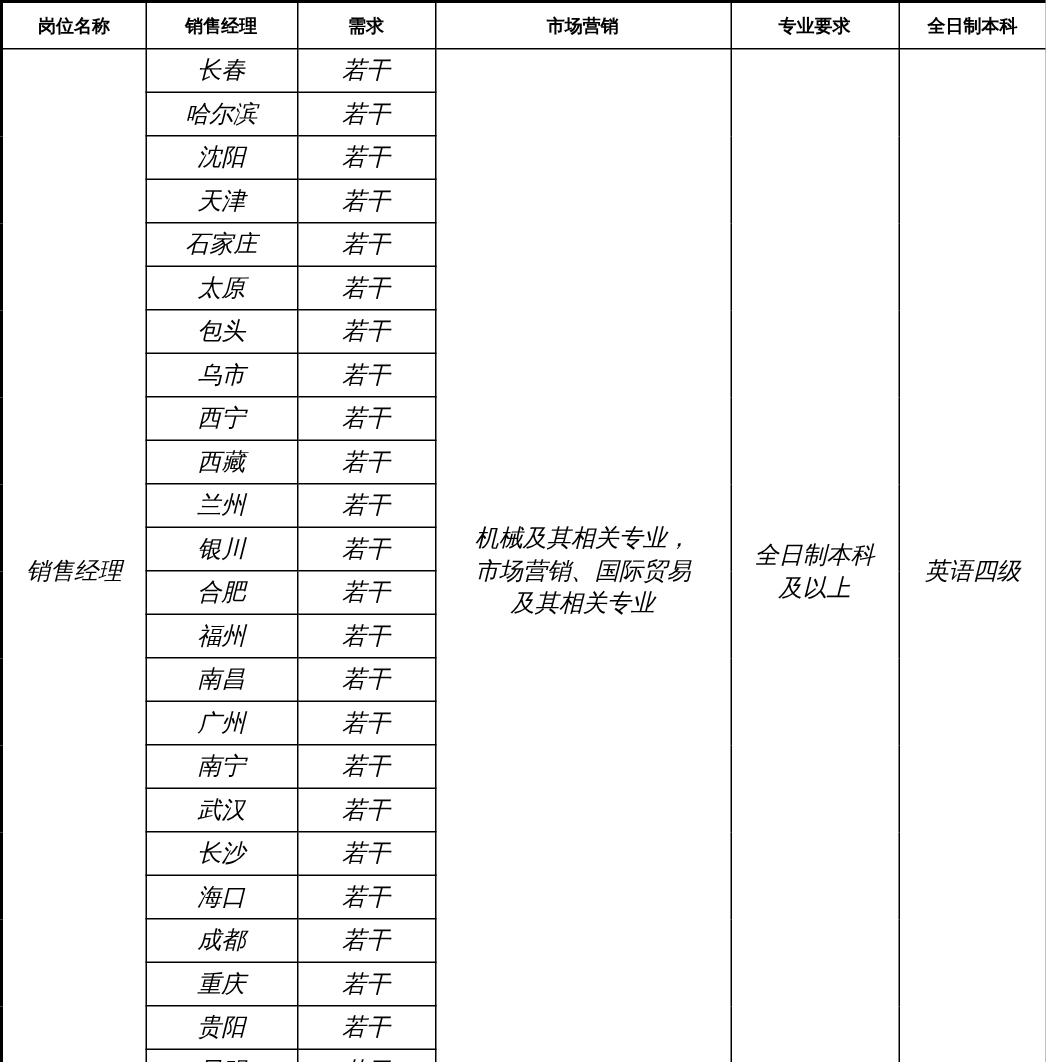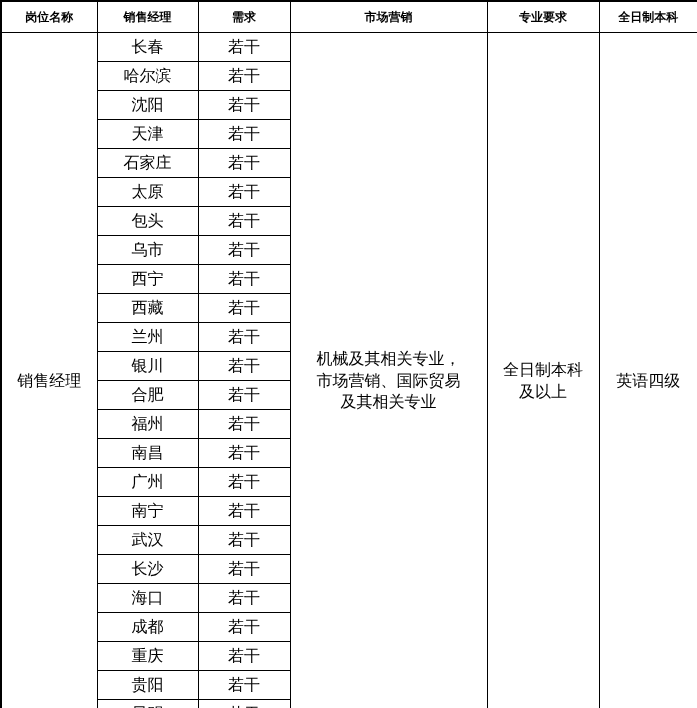--- a/index.html
+++ b/index.html
@@ -30,20 +30,21 @@
     line-height: 1.35;
     overflow: hidden;
   }
   table.recruit th {
     font-size: 12px;
     font-weight: bold;
     height: 30px;
   }
   table.recruit tbody td {
     height: 28px;
+    font-style: italic;
   }
   .wrap {
     white-space: pre-line;
   }
 </style>
 </head>
 <body>
 
 <table class="recruit">
   <colgroup>

